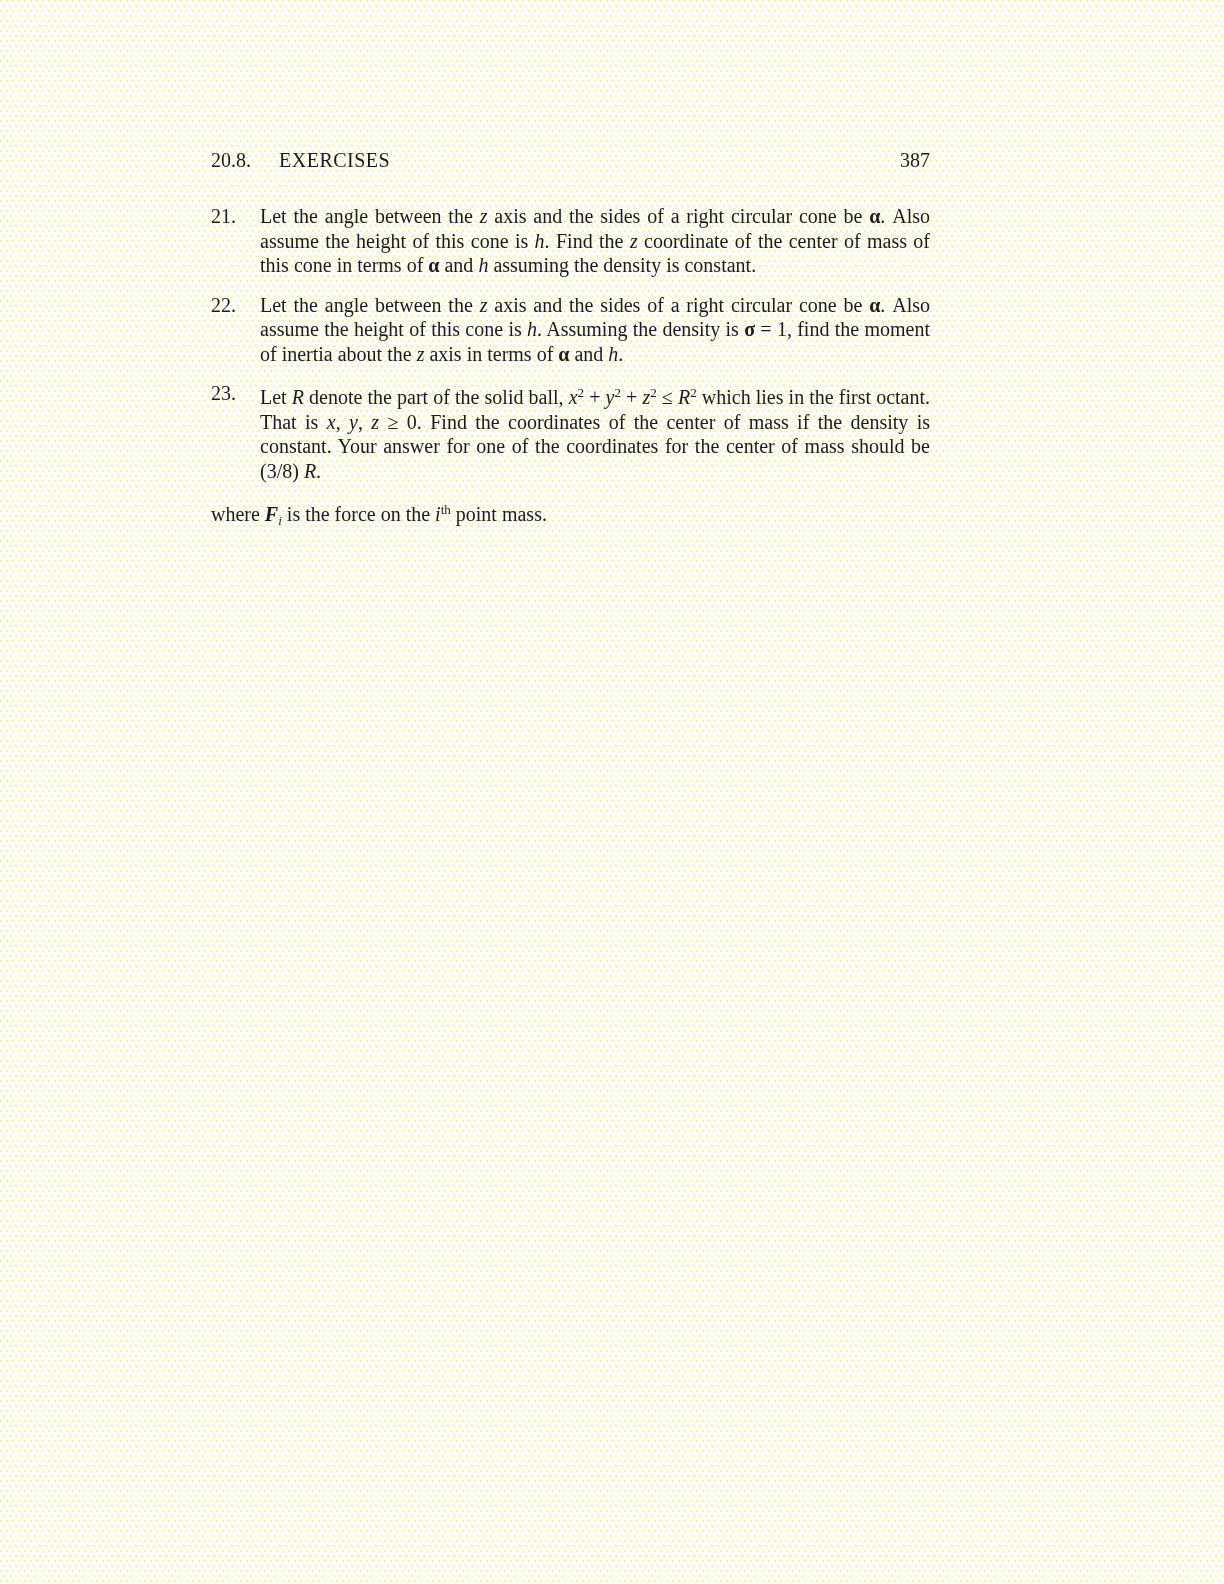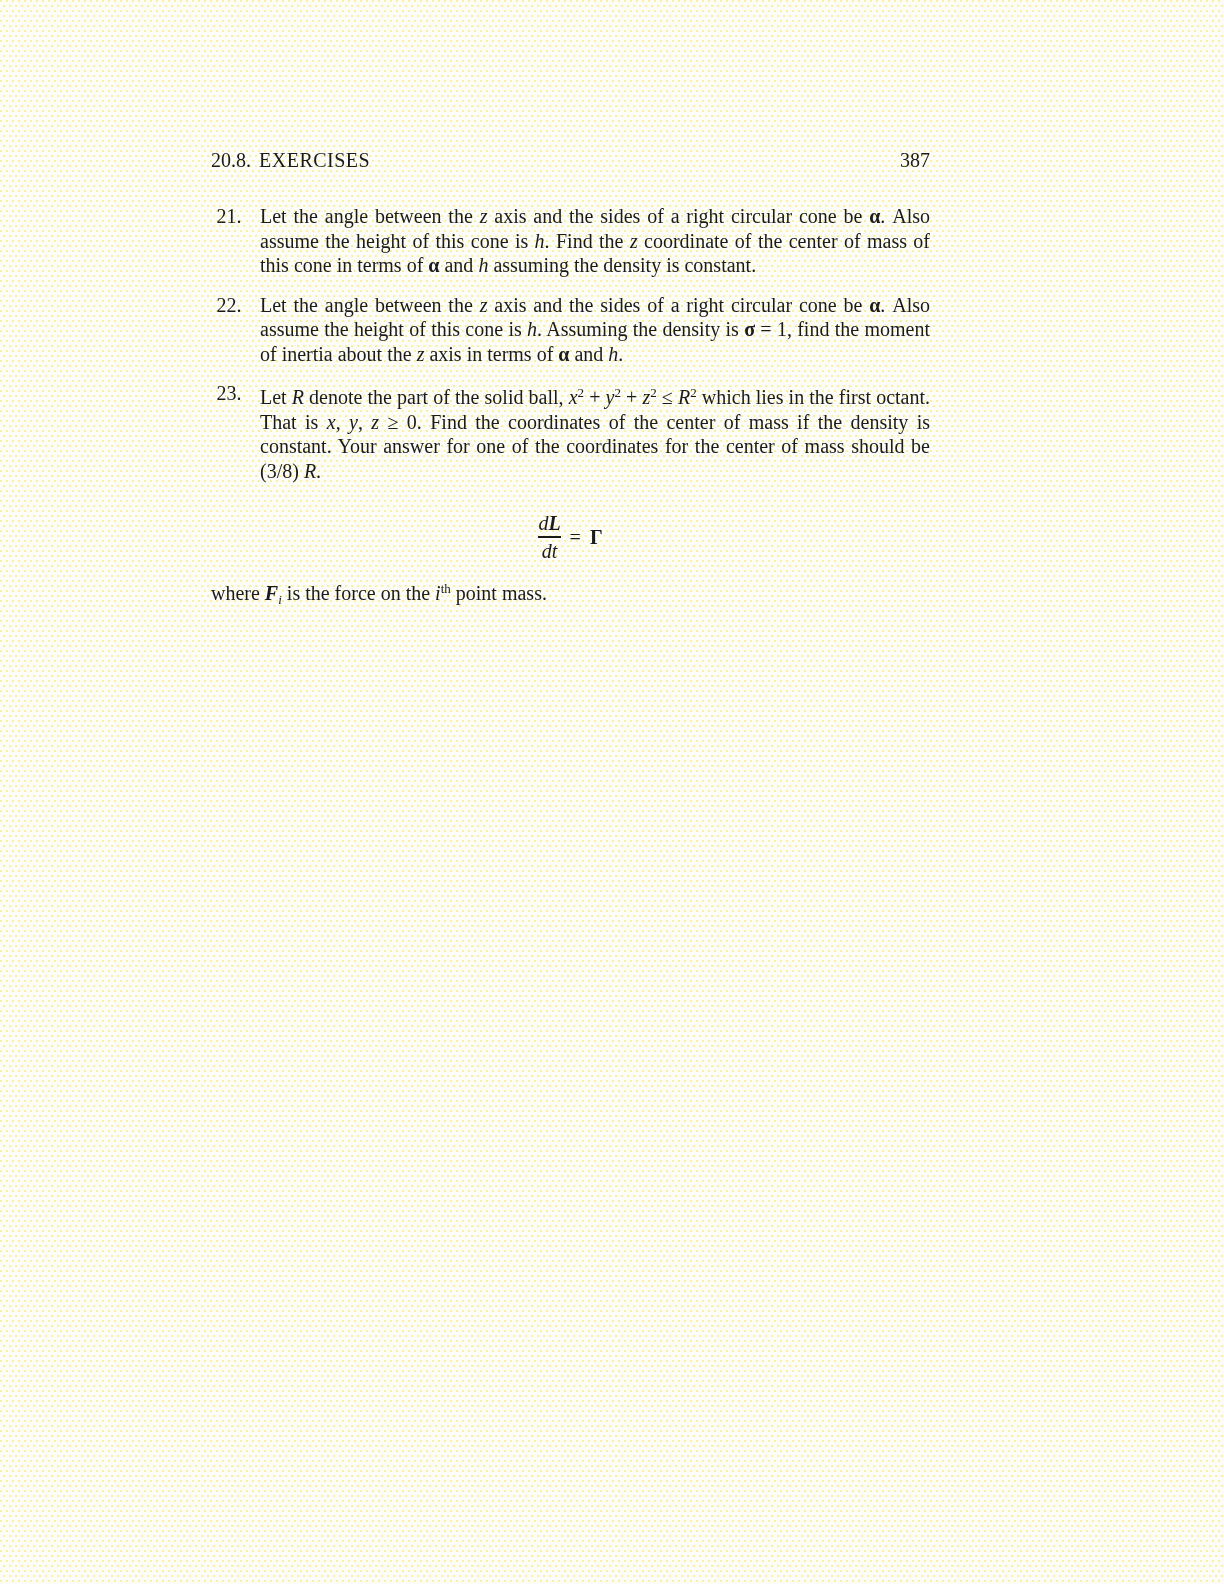--- a/index.html
+++ b/index.html
@@ -22,38 +22,38 @@
     position: absolute;
     left: 211px;
     top: 148px;
     width: 719px;
     display: flex;
     justify-content: space-between;
     font-size: 20px;
     line-height: 24px;
   }
   .running-header .left { white-space: pre; }
-  .running-header .title { margin-left: 8px; letter-spacing: 0.5px; text-align: center; }
+  .running-header .title { margin-left: 28px; letter-spacing: 0.5px; text-align: center; }
 
   .exercise-list {
     position: absolute;
     left: 211px;
     top: 204px;
     width: 719px;
     font-size: 20px;
     line-height: 24.5px;
   }
 
   .exercise { display: flex; margin-bottom: 15px; }
   .exercise .num {
     flex: none;
     width: 49px;
     box-sizing: border-box;
     padding-right: 13px;
-    text-align: center;
+    text-align: left;
   }
   .exercise .body { flex: 1; text-align: justify; }
   .exercise .body .plainline { text-align: left; }
 
   
   .seg-i   { font-style: italic; }
   .seg-g   { font-weight: bold; }            
   .seg-b   { font-weight: bold; }
   .seg-bi  { font-weight: bold; font-style: italic; }
   .seg-sup  { font-size: 13px; vertical-align: 7px; }
@@ -95,31 +95,20 @@
   </div>
 
   <div class="exercise">
     <span class="num">23.</span>
     <div class="body"><span>Let </span><span class="seg-i">R</span><span> denote the part of the solid ball, </span><span class="seg-i">x</span><span class="seg-sup">2</span><span> + </span><span class="seg-i">y</span><span class="seg-sup">2</span><span> + </span><span class="seg-i">z</span><span class="seg-sup">2</span><span> ≤ </span><span class="seg-i">R</span><span class="seg-sup">2</span><span> which lies in the first octant. That is </span><span class="seg-i">x</span><span>, </span><span class="seg-i">y</span><span>, </span><span class="seg-i">z</span><span> ≥ 0. Find the coordinates of the center of mass if the density is constant. Your answer for one of the coordinates for the center of mass should be </span><span>(3/8)</span><span> </span><span class="seg-i">R</span><span>.</span></div>
   </div>
 
   <div class="exercise">
     <div class="body">
 
-      <div class="formula formula-momentum">
-        <span class="wrap">
-          <span class="frac">
-            <span class="numr"><span class="seg-i">d</span><span class="seg-bi">L</span></span>
-            <span class="bar"></span>
-            <span class="den"><span class="seg-i">dt</span></span>
-          </span>
-          <span>=</span>
-          <span class="seg-b">Γ</span>
-        </span>
-      </div>
 
 
 
       <div class="plainline"><span>where </span><span class="seg-bi">F</span><span class="seg-subi">i</span><span> is the force on the </span><span class="seg-i">i</span><span class="seg-supi">th</span><span> point mass.</span></div>
     </div>
   </div>
 
 </main>
 
 </body></html>

